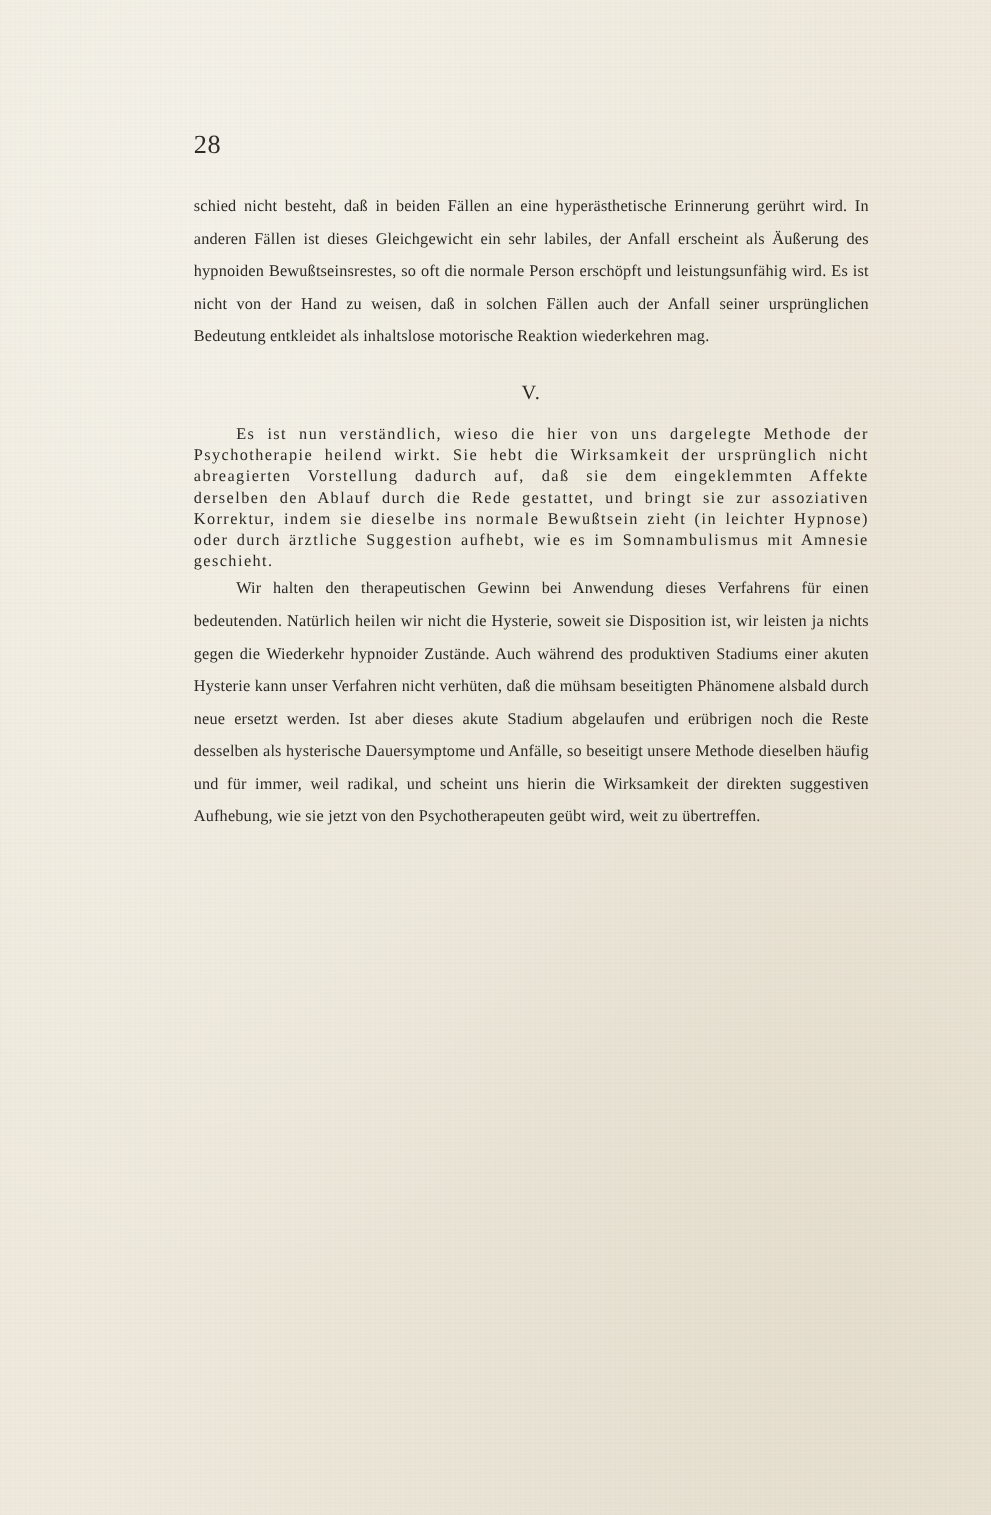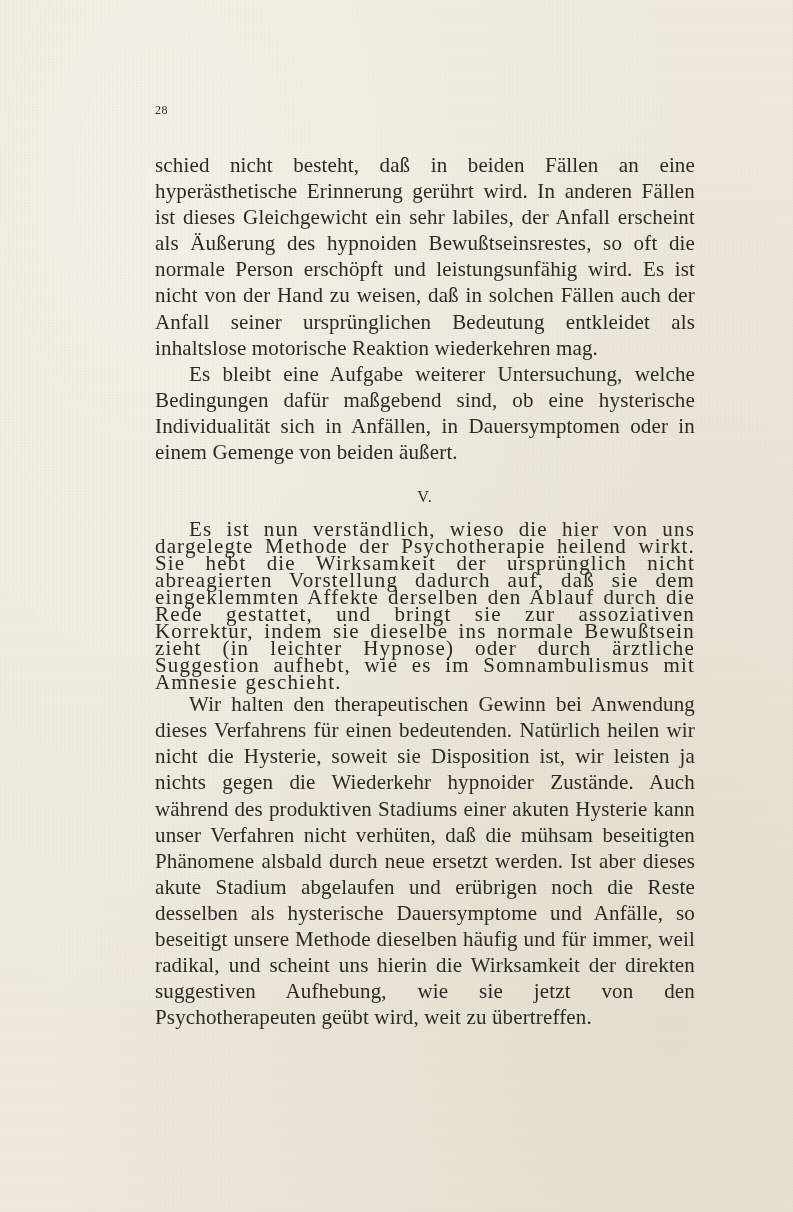--- a/index.html
+++ b/index.html
@@ -21,33 +21,33 @@
     box-sizing: border-box;
     background:
       radial-gradient(ellipse at 20% 15%, rgba(255,255,255,0.35), rgba(255,255,255,0) 60%),
       radial-gradient(ellipse at 85% 85%, rgba(205,196,175,0.30), rgba(255,255,255,0) 65%),
       #eee9dc;
   }
   .page-number {
     position: absolute;
     top: 103px;
     left: 155px;
-    font-size: 12px;
+    font-size: 21px;
     letter-spacing: 0.4px;
     color: #2e2c27;
   }
   .text-column {
     position: absolute;
     top: 152px;
     left: 155px;
     width: 540px;
   }
   p {
     margin: 0;
-    font-size: 21px;
+    font-size: 13px;
     line-height: 26.1px;
     text-align: justify;
     text-justify: inter-word;
     color: #2b2926;
     letter-spacing: 0.15px;
   }
   p.indent {
     text-indent: 34px;
   }
   .section-mark {
@@ -79,21 +79,20 @@
 <body>
 
 <div class="page">
 
   <div class="page-number">28</div>
 
   <div class="text-column">
 
     <p class="blk">schied nicht besteht, daß in beiden Fällen an eine hyperästhetische Erinnerung gerührt wird. In anderen Fällen ist dieses Gleichgewicht ein sehr labiles, der Anfall erscheint als Äußerung des hypnoiden Bewußtseinsrestes, so oft die normale Person erschöpft und leistungsunfähig wird. Es ist nicht von der Hand zu weisen, daß in solchen Fällen auch der Anfall seiner ursprünglichen Bedeutung entkleidet als inhaltslose motorische Reaktion wiederkehren mag.</p>
 
-    <p class="blk indent">Es bleibt eine Aufgabe weiterer Untersuchung, welche Bedingungen dafür maßgebend sind, ob eine hysterische Individualität sich in Anfällen, in Dauersymptomen oder in einem Gemenge von beiden äußert.</p>
 
     <div class="section-mark">V.</div>
 
     <p class="blk indent spaced">Es ist nun verständlich, wieso die hier von uns dargelegte Methode der Psychotherapie heilend wirkt. Sie hebt die Wirksamkeit der ursprünglich nicht abreagierten Vorstellung dadurch auf, daß sie dem eingeklemmten Affekte derselben den Ablauf durch die Rede gestattet, und bringt sie zur assoziativen Korrektur, indem sie dieselbe ins normale Bewußtsein zieht (in leichter Hypnose) oder durch ärztliche Suggestion aufhebt, wie es im Somnambulismus mit Amnesie geschieht.</p>
 
     <p class="blk indent">Wir halten den therapeutischen Gewinn bei Anwendung dieses Verfahrens für einen bedeutenden. Natürlich heilen wir nicht die Hysterie, soweit sie Disposition ist, wir leisten ja nichts gegen die Wiederkehr hypnoider Zustände. Auch während des produktiven Stadiums einer akuten Hysterie kann unser Verfahren nicht verhüten, daß die mühsam beseitigten Phänomene alsbald durch neue ersetzt werden. Ist aber dieses akute Stadium abgelaufen und erübrigen noch die Reste desselben als hysterische Dauersymptome und Anfälle, so beseitigt unsere Methode dieselben häufig und für immer, weil radikal, und scheint uns hierin die Wirksamkeit der direkten suggestiven Aufhebung, wie sie jetzt von den Psychotherapeuten geübt wird, weit zu übertreffen.</p>
 
 
   </div>
 

